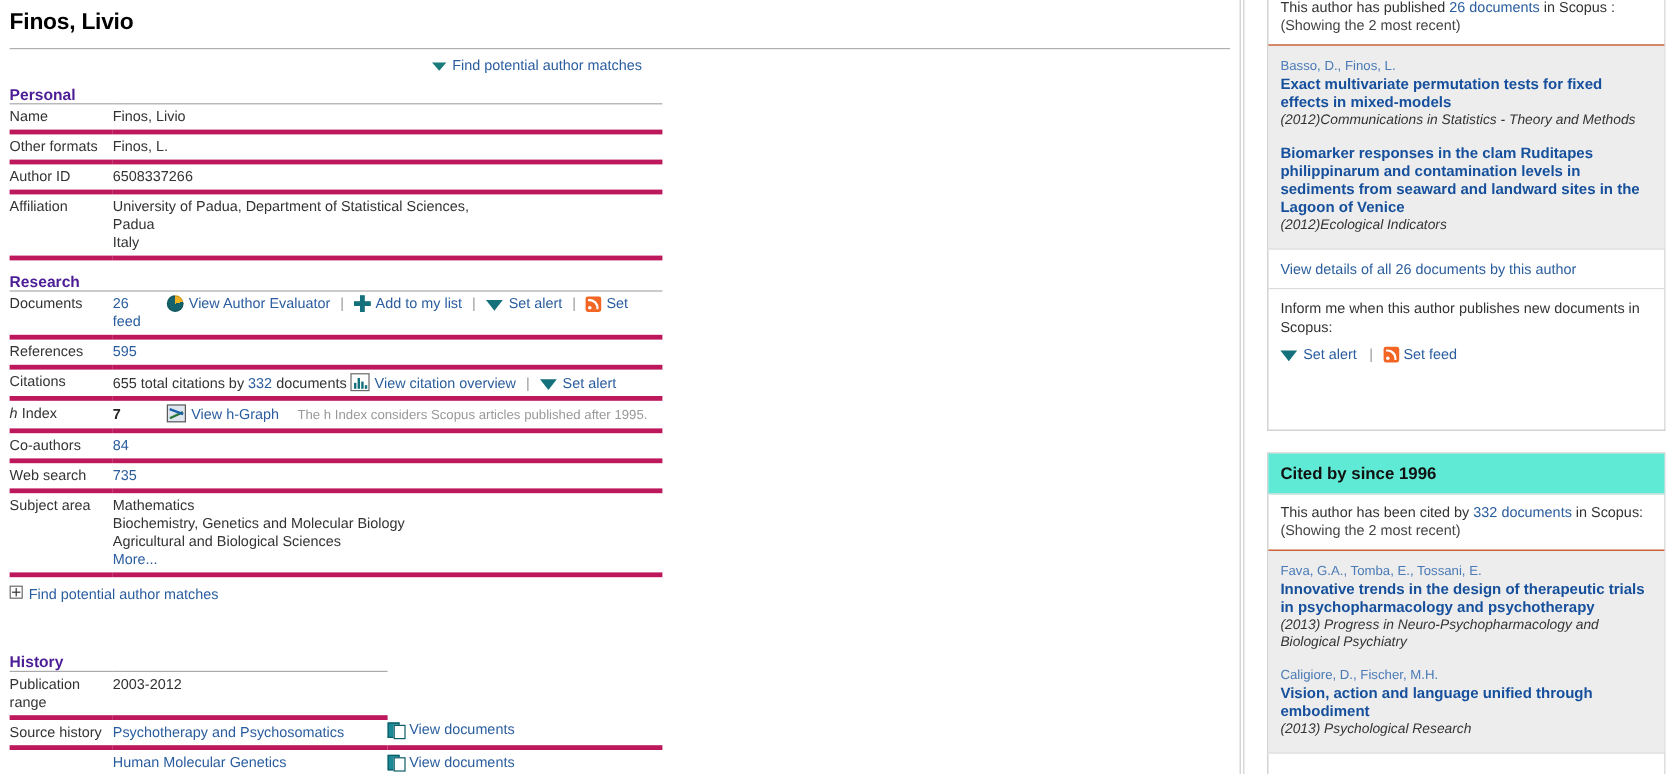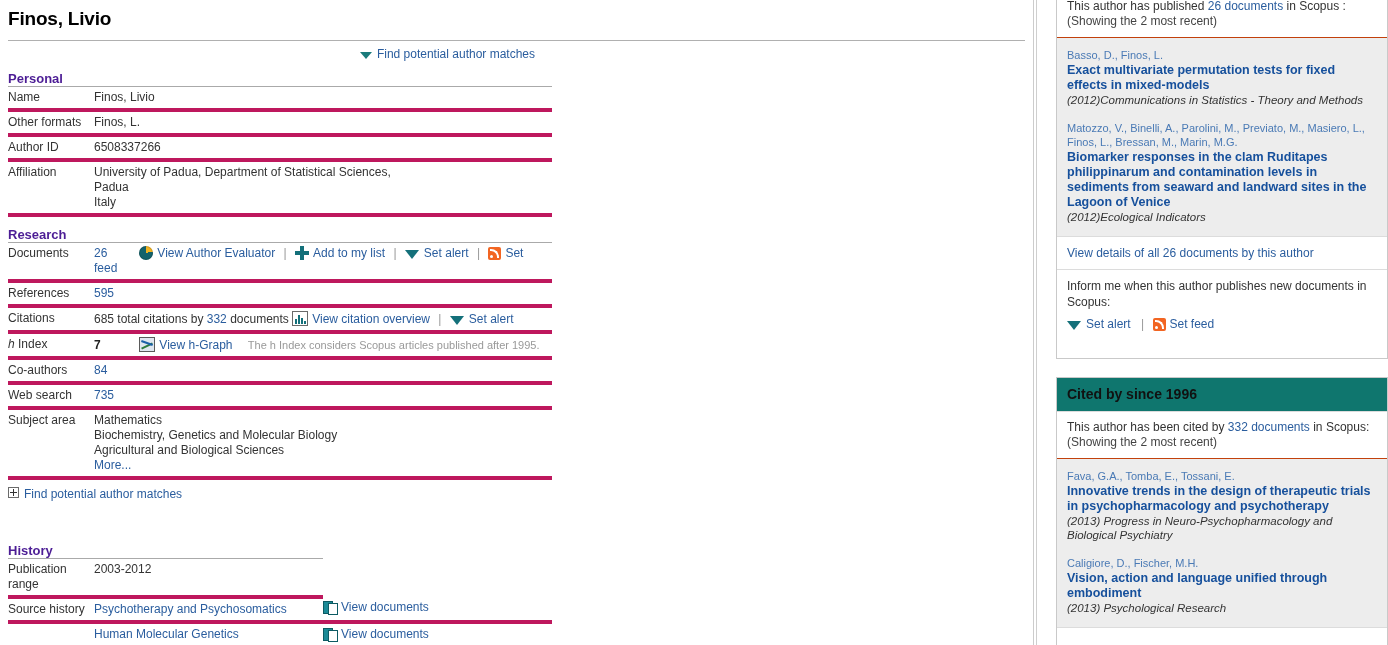--- a/index.html
+++ b/index.html
@@ -196,21 +196,21 @@
     margin-top: 1px;
   }
   .doc-src {
     font-style: italic; color: #333; font-size: 11.5px; line-height: 14px;
   }
   .p-row {
     padding: 8px 10px; font-size: 12px; color: #333; line-height: 16px;
   }
   .p-row.bordered { border-top: 1px solid #dcdcdc; }
   .panel-title {
-    background: #0f766e; padding: 8px 10px 9px 10px;
+    background: #5eead4; padding: 8px 10px 9px 10px;
     font-size: 14px; font-weight: bold; color: #111;
     border-bottom: 1px solid #dcdcdc;
   }
   .alert-row { margin-top: 6px; }
   .alert-row a { margin-right: 2px; }
 </style>
 </head>
 <body>
 
 <div class="page">
@@ -264,21 +264,21 @@
           <span class="ico ico-rss"></span><a class="lnk">Set feed</a>
         </td>
       </tr>
       <tr>
         <td class="lbl">References</td>
         <td class="val"><a class="lnk">595</a></td>
       </tr>
       <tr>
         <td class="lbl">Citations</td>
         <td class="val">
-          <span>685 total citations by</span>
+          <span>655 total citations by</span>
           <a class="lnk">332</a>
           <span>documents</span>
           <span class="ico ico-bar"><i></i><i></i><i></i><i></i></span><a class="lnk">View citation overview</a>
           <span class="sep">|</span>
           <span class="ico ico-alert"></span><a class="lnk">Set alert</a>
         </td>
       </tr>
       <tr>
         <td class="lbl"><span class="hidx">h</span><span> Index</span></td>
         <td class="val">
@@ -357,21 +357,20 @@
         <div class="p-sub">(Showing the 2 most recent)</div>
       </div>
 
       <div class="p-grey">
         <div class="doc-item">
           <div class="doc-authors">Basso, D., Finos, L.</div>
           <div class="doc-title">Exact multivariate permutation tests for fixed effects in mixed-models</div>
           <div class="doc-src">(2012)Communications in Statistics - Theory and Methods</div>
         </div>
         <div class="doc-item">
-          <div class="doc-authors">Matozzo, V., Binelli, A., Parolini, M., Previato, M., Masiero, L., Finos, L., Bressan, M., Marin, M.G.</div>
           <div class="doc-title">Biomarker responses in the clam Ruditapes philippinarum and contamination levels in sediments from seaward and landward sites in the Lagoon of Venice</div>
           <div class="doc-src">(2012)Ecological Indicators</div>
         </div>
       </div>
 
       <div class="p-row">
         <a class="lnk">View details of all</a>
         <a class="lnk">26</a>
         <a class="lnk">documents by this author</a>
       </div>

